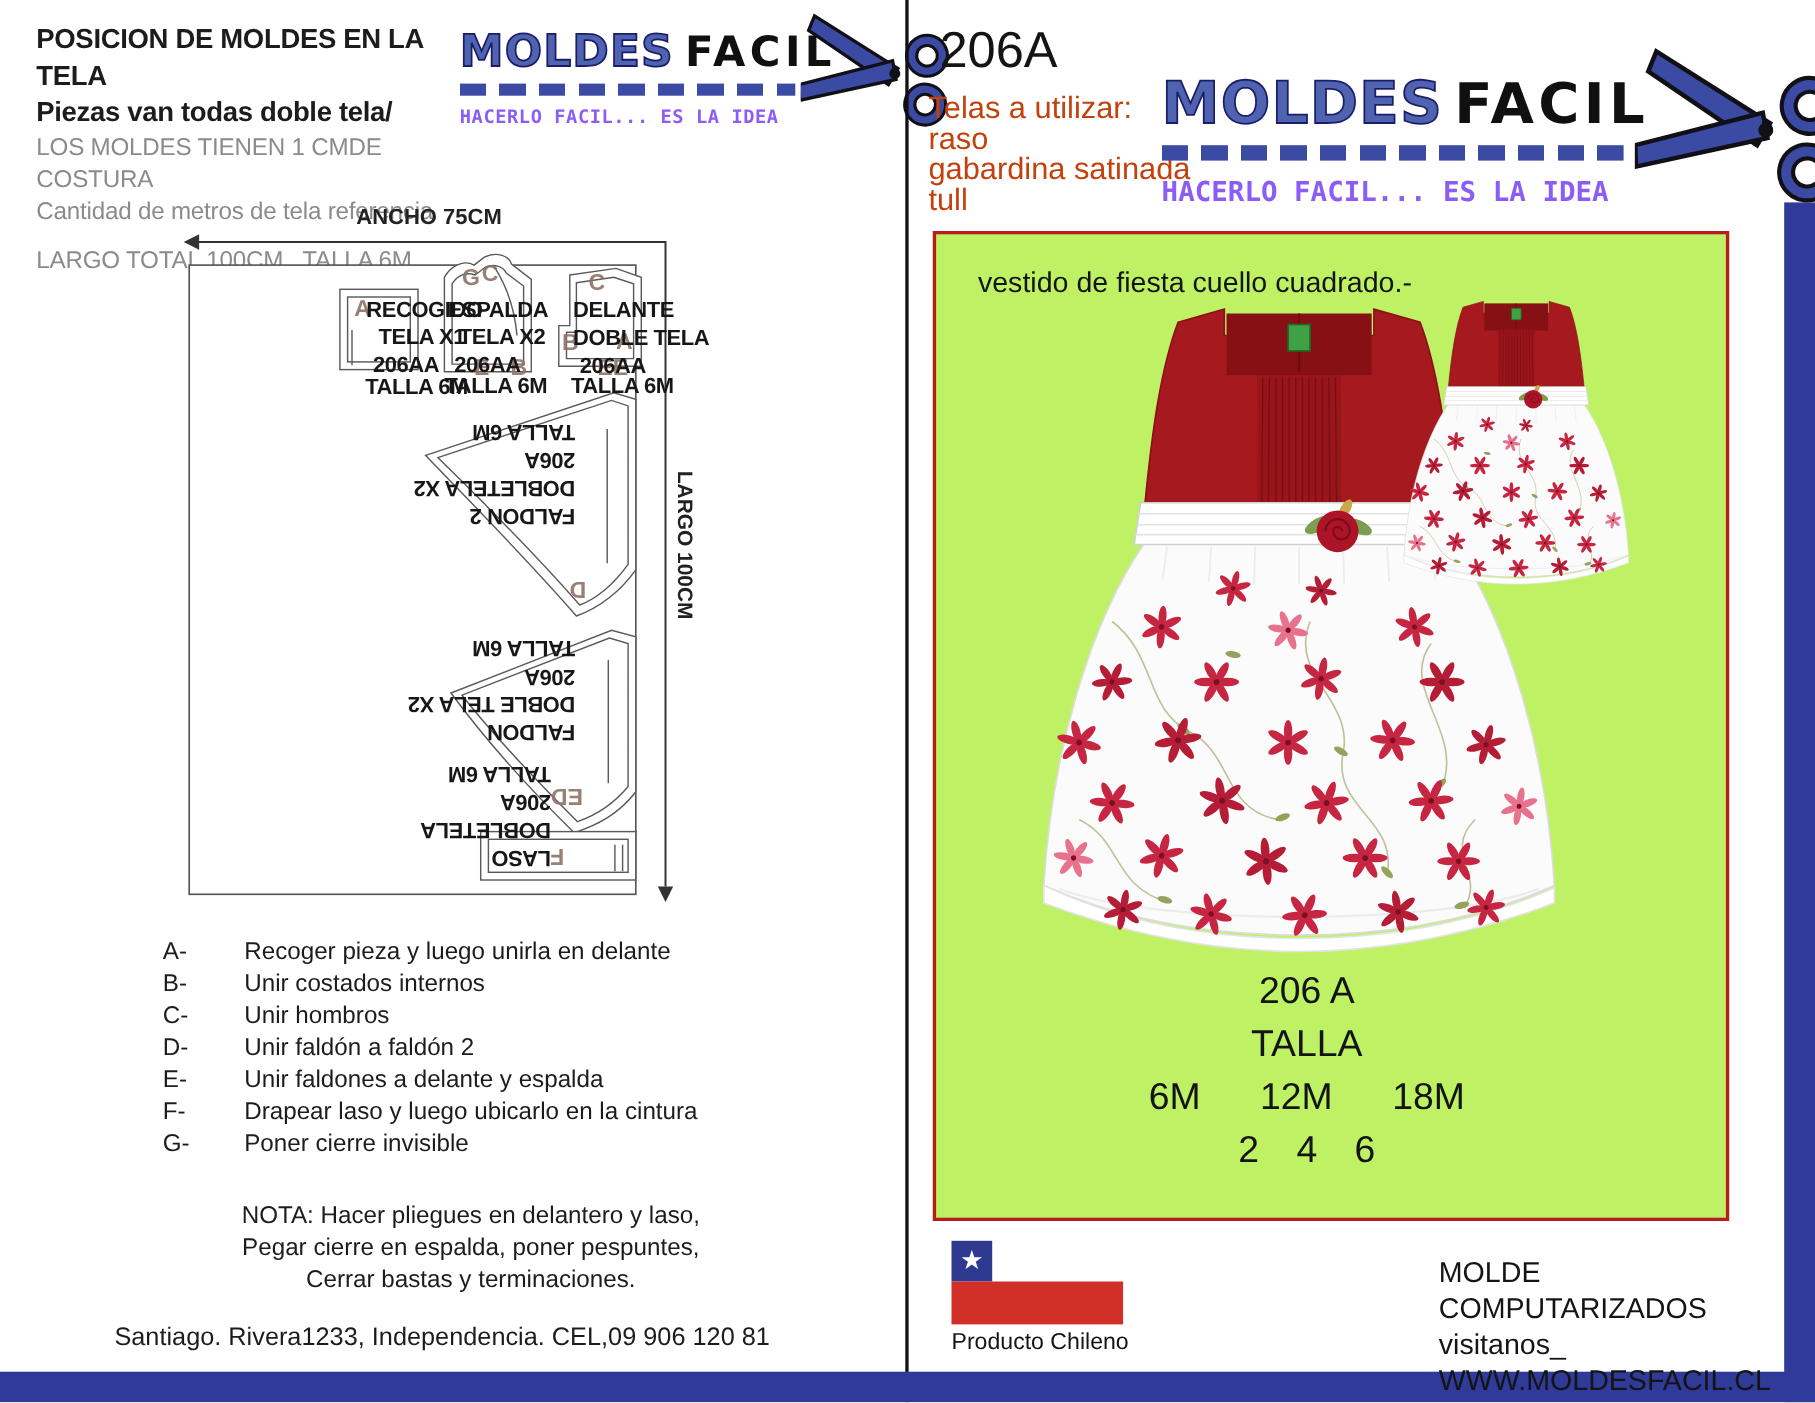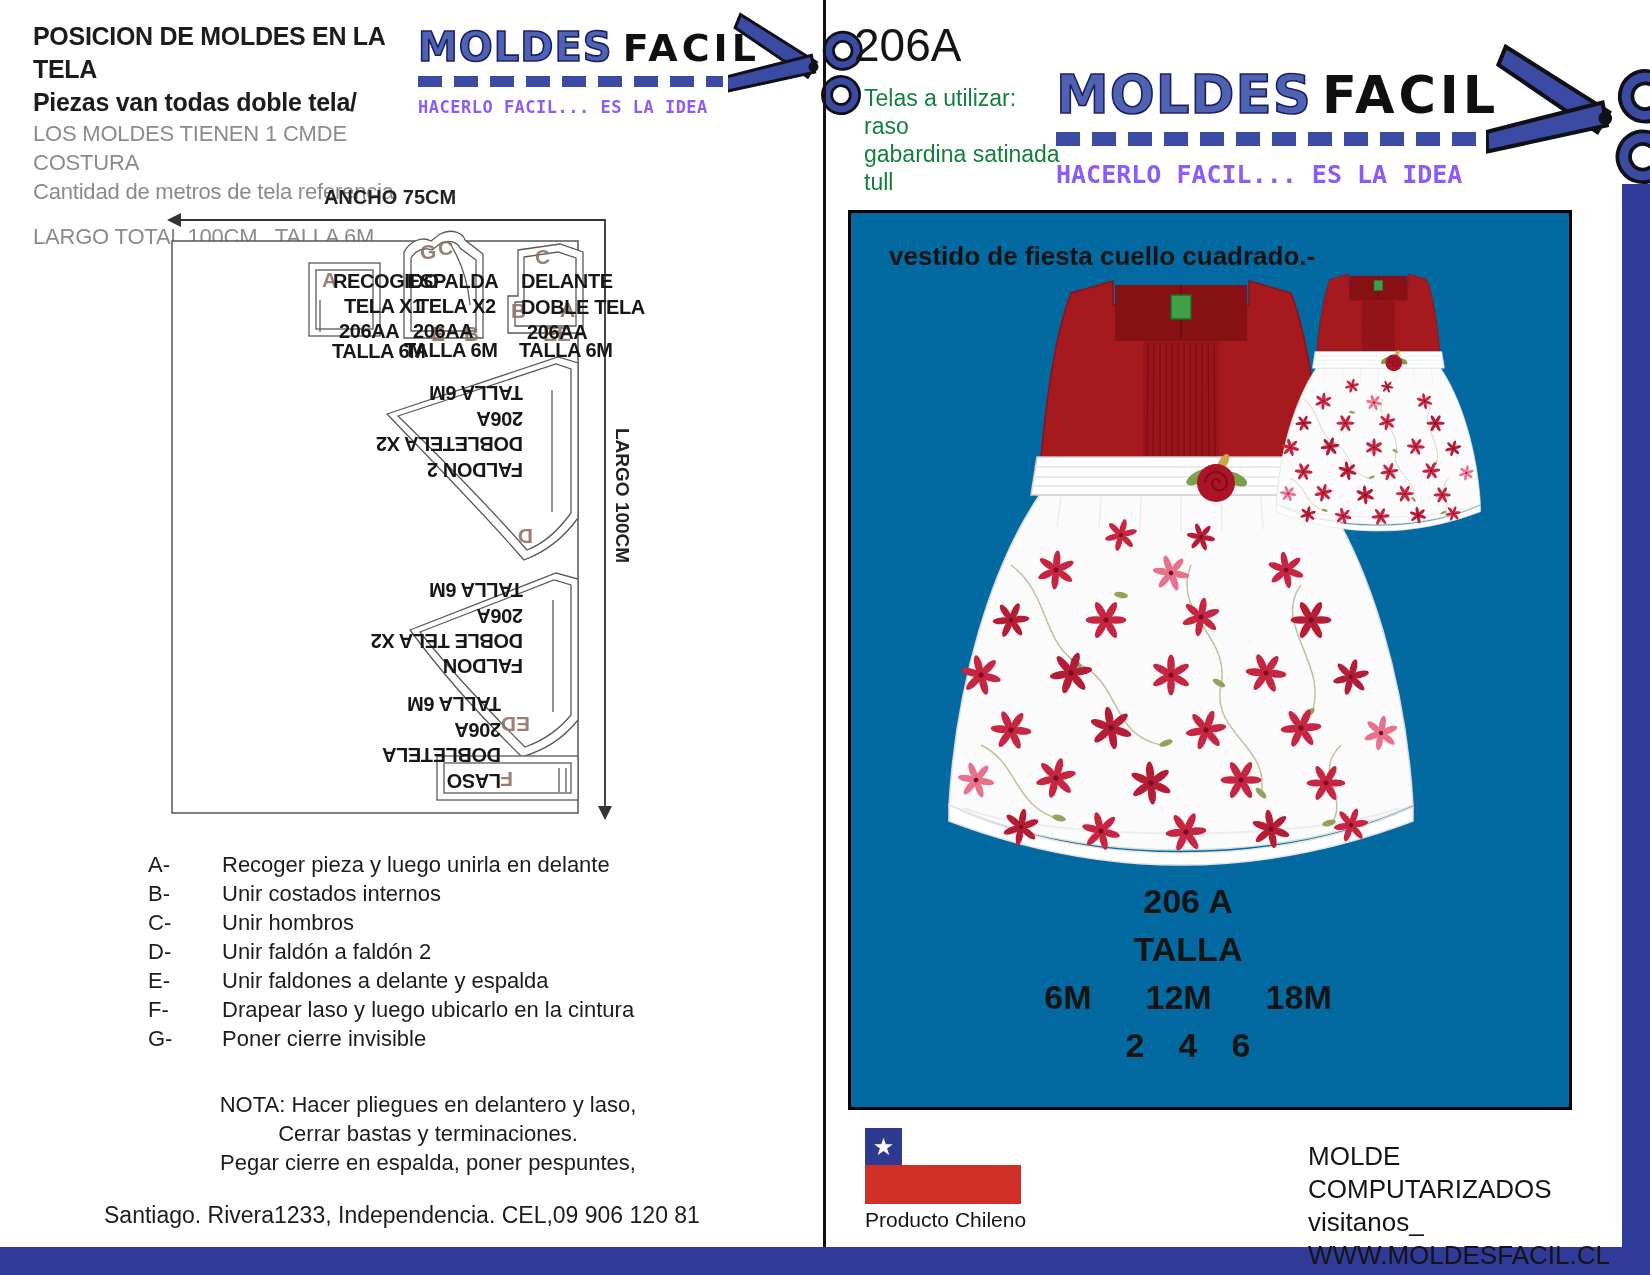--- a/index.html
+++ b/index.html
@@ -18,22 +18,22 @@
   .logo-dash{background:repeating-linear-gradient(90deg,#3b4aa2 0 24px,transparent 24px 36px);}
   .logo-tag{font-family:"DejaVu Sans Mono",monospace;font-weight:bold;color:#8b5cf6;}
   .sc-svg{position:absolute;pointer-events:none;}
   
   .inst-row{display:flex;font-size:22px;line-height:29px;color:#1c1c1c;}
   .inst-key{width:74px;flex:none;}
   .nota{font-size:22px;line-height:29px;color:#1c1c1c;text-align:center;}
   .address{font-size:23px;color:#1c1c1c;}
   
   .code-big{font-size:46px;font-weight:400;color:#141414;}
-  .fabrics{font-size:23px;line-height:28px;color:#15803d;margin-left:20px;}
-  .product-box{border:3px solid #000000;background:#0369a1;font-weight:bold;}
+  .fabrics{font-size:28px;line-height:28px;color:#c2410c;}
+  .product-box{border:3px solid #b91c1c;background:#bef264;}
   .caption{font-size:26px;color:#141414;}
   .sizes{font-size:34px;line-height:48px;color:#141414;text-align:center;}
   .sizes .row{display:flex;justify-content:center;gap:54px;}
   .sizes .row2{display:flex;justify-content:center;gap:34px;}
   .flag-star{position:absolute;color:#fff;font-size:24px;line-height:37px;width:37px;text-align:center;}
   .flag-caption{font-size:21px;color:#141414;}
   .weblines{font-size:26px;line-height:33px;color:#141414;}
   .bar{background:#2f3a99;}
   svg text{font-family:"Liberation Sans",sans-serif;}
   .dg-txt{font-weight:bold;font-size:20px;letter-spacing:-.4px;fill:#171717;}
@@ -209,22 +209,22 @@
         <span>Drapear laso y luego ubicarlo en la cintura</span>
       </div>
     <div class="inst-row">
         <span class="inst-key">G-</span>
         <span>Poner cierre invisible</span>
       </div>
   </div>
 
   <div class="abs nota" style="left:148px;top:1090px;width:560px;">
     <div>NOTA: Hacer pliegues en delantero y laso,</div>
+    <div>Pegar cierre en espalda, poner pespuntes,</div>
     <div>Cerrar bastas y terminaciones.</div>
-    <div>Pegar cierre en espalda, poner pespuntes,</div>
   </div>
 
   <div class="abs address" style="left:104px;top:1202px;">Santiago. Rivera1233, Independencia. CEL,09 906 120 81</div>
 
   <div class="abs" style="left:823px;top:0;width:3px;height:1275px;background:#111;"></div>
   <div class="abs bar" style="left:1622px;top:184px;width:28px;height:1091px;"></div>
   <div class="abs bar" style="left:0;top:1247px;width:1650px;height:28px;"></div>
 
   <div class="abs code-big" style="left:854px;top:18px;">206A</div>
   <div class="abs fabrics" style="left:844px;top:84px;">

